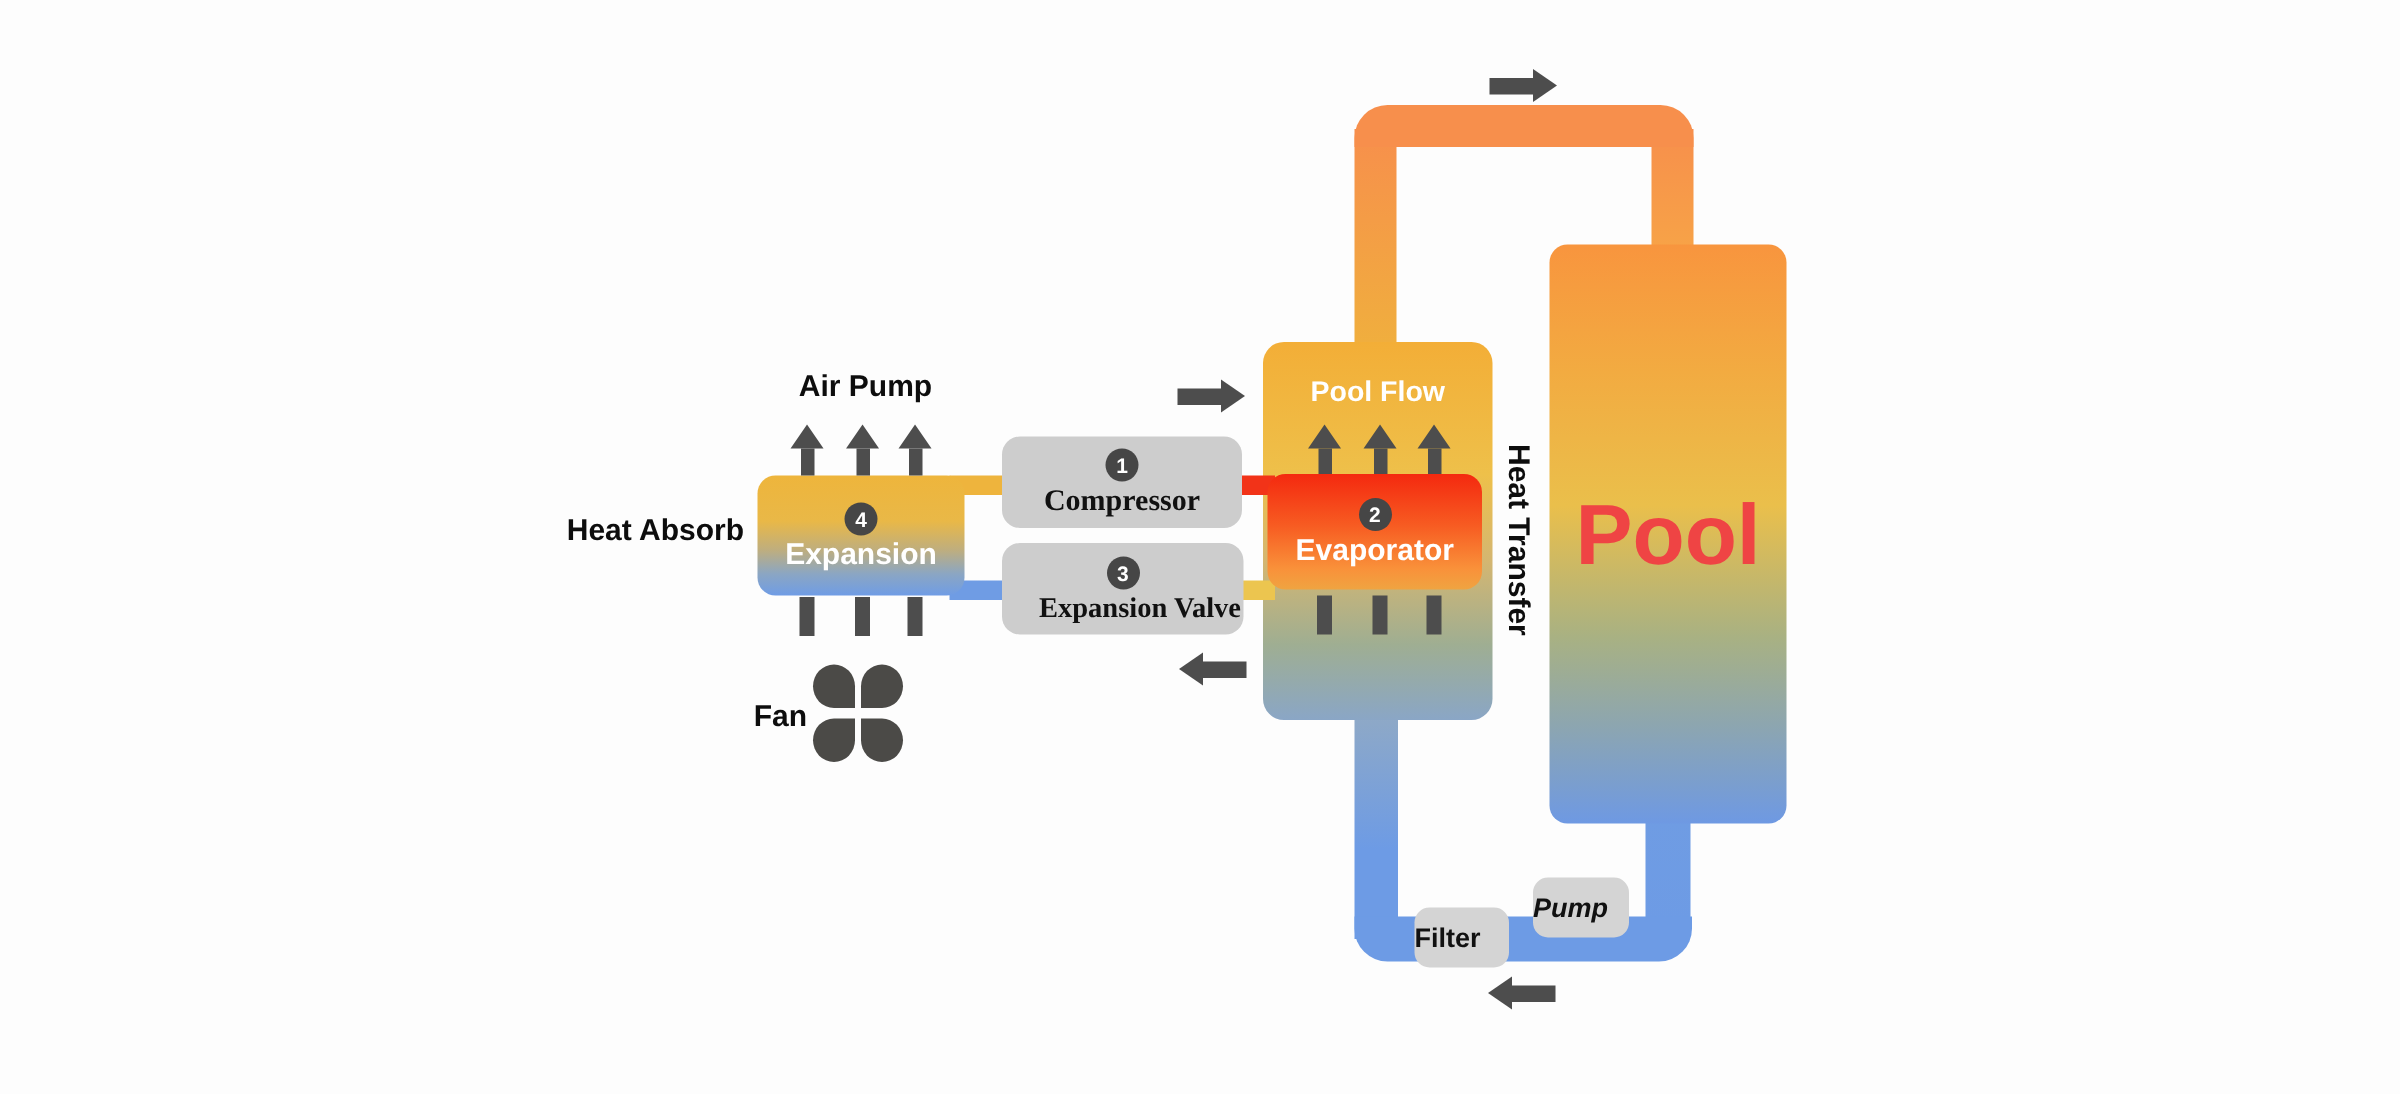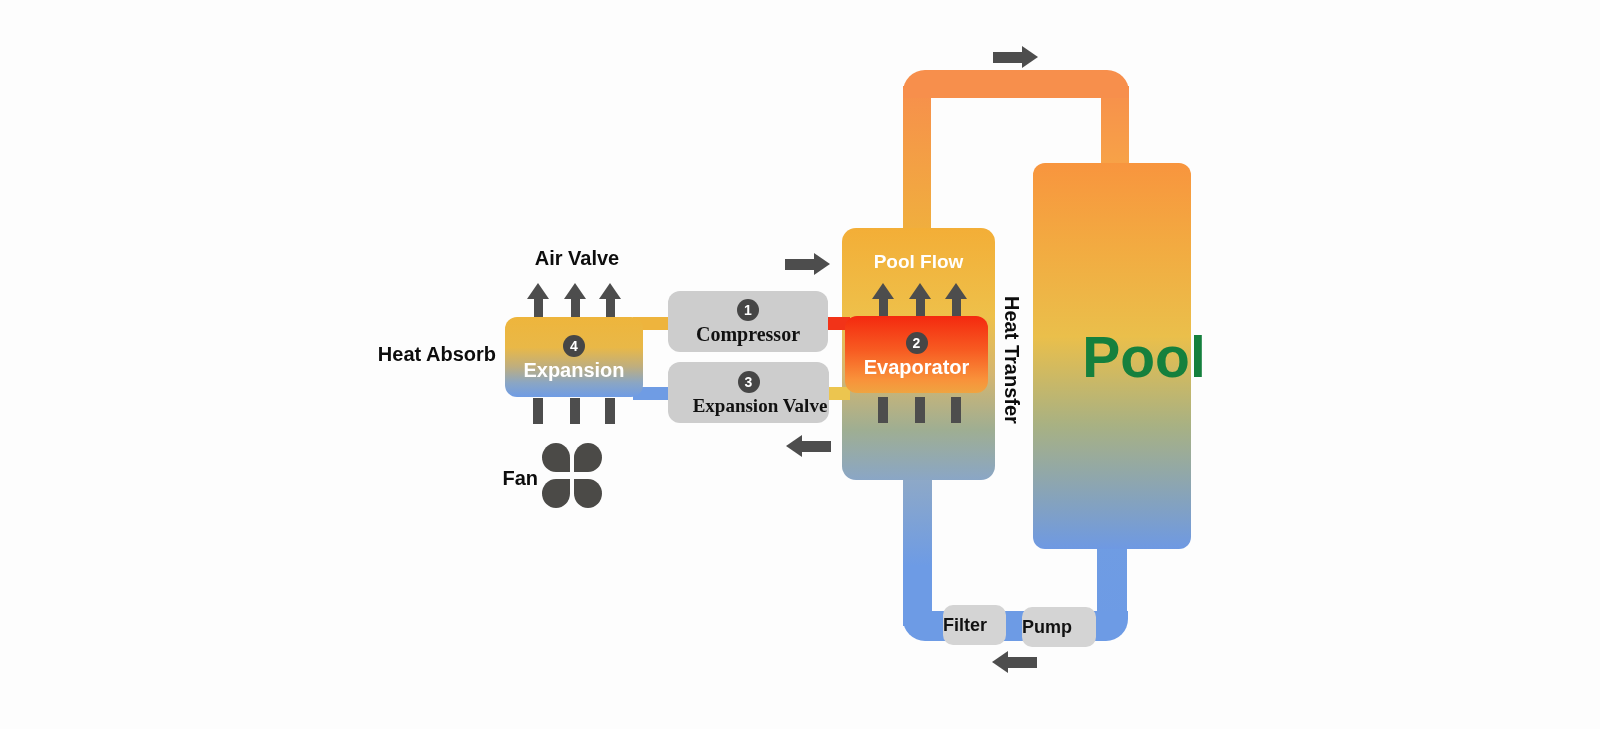--- a/index.html
+++ b/index.html
@@ -47,21 +47,21 @@
 
   
   .badge{
     width:22px;height:22px;border-radius:50%;background:#464646;color:#fff;
     font-size:14px;font-weight:bold;display:flex;align-items:center;justify-content:center;line-height:1;
   }
 
   
   .lbl{font-size:20px;font-weight:bold;color:#0d0d0d;line-height:24px;white-space:nowrap;}
   .white-label{color:#fff;font-weight:bold;font-size:20px;text-align:center;line-height:1;white-space:nowrap;}
-  .pool-label{color:#15803d;font-weight:bold;font-size:57px;text-align:center;line-height:68px;padding-left:32px;}
+  .pool-label{color:#ef4444;font-weight:bold;font-size:57px;text-align:center;line-height:68px;}
   .v-label{
     writing-mode:vertical-rl;font-size:20px;font-weight:bold;color:#0d0d0d;
     text-align:center;white-space:nowrap;line-height:24px;
   }
 
   
   .up-arrow{display:flex;flex-direction:column;align-items:center;width:22px;}
   .up-arrow .head{width:0;height:0;border-left:11px solid transparent;border-right:11px solid transparent;border-bottom:16px solid #4d4d4d;}
   .up-arrow .stem{width:9px;height:18px;background:#4d4d4d;}
   .bar{background:#4d4d4d;}
@@ -149,42 +149,42 @@
     <div class="box-label">Compressor</div>
   </div>
   <div class="abs gray-box flex-col" style="left:668px;top:362px;width:161px;height:61px;">
     <div class="badge">3</div>
     <div class="box-label" style="font-size:19px;margin-left:23px;">Expansion Valve</div>
   </div>
 
   <div class="abs small-gray" style="left:943px;top:605px;width:63px;height:40px;">
     <div class="small-label">Filter</div>
   </div>
-  <div class="abs small-gray" style="left:1022px;top:607px;width:74px;height:40px;">
+  <div class="abs small-gray" style="left:1022px;top:585px;width:64px;height:40px;font-style:italic;">
     <div class="small-label">Pump</div>
   </div>
 
   <div class="abs arrow-right" style="left:993px;top:46px;">
     <div class="stem"></div>
       <div class="head"></div>
   </div>
   <div class="abs arrow-right" style="left:785px;top:253px;">
     <div class="stem"></div>
       <div class="head"></div>
   </div>
   <div class="abs arrow-left" style="left:786px;top:435px;">
     <div class="head"></div>
       <div class="stem"></div>
   </div>
   <div class="abs arrow-left" style="left:992px;top:651px;">
     <div class="head"></div>
       <div class="stem"></div>
   </div>
 
-  <div class="abs lbl" style="left:507px;top:246px;width:140px;text-align:center;">Air Valve</div>
+  <div class="abs lbl" style="left:507px;top:246px;width:140px;text-align:center;">Air Pump</div>
   <div class="abs lbl" style="left:370px;top:342px;width:126px;text-align:right;">Heat Absorb</div>
   <div class="abs lbl" style="left:494px;top:466px;width:44px;text-align:right;">Fan</div>
   <div class="abs v-label" style="left:1000px;top:296px;height:120px;">Heat Transfer</div>
 
   <div class="abs fan" style="left:542px;top:443px;">
     <div class="petal tl"></div>
     <div class="petal tr"></div>
     <div class="petal bl"></div>
     <div class="petal br"></div>
   </div>

